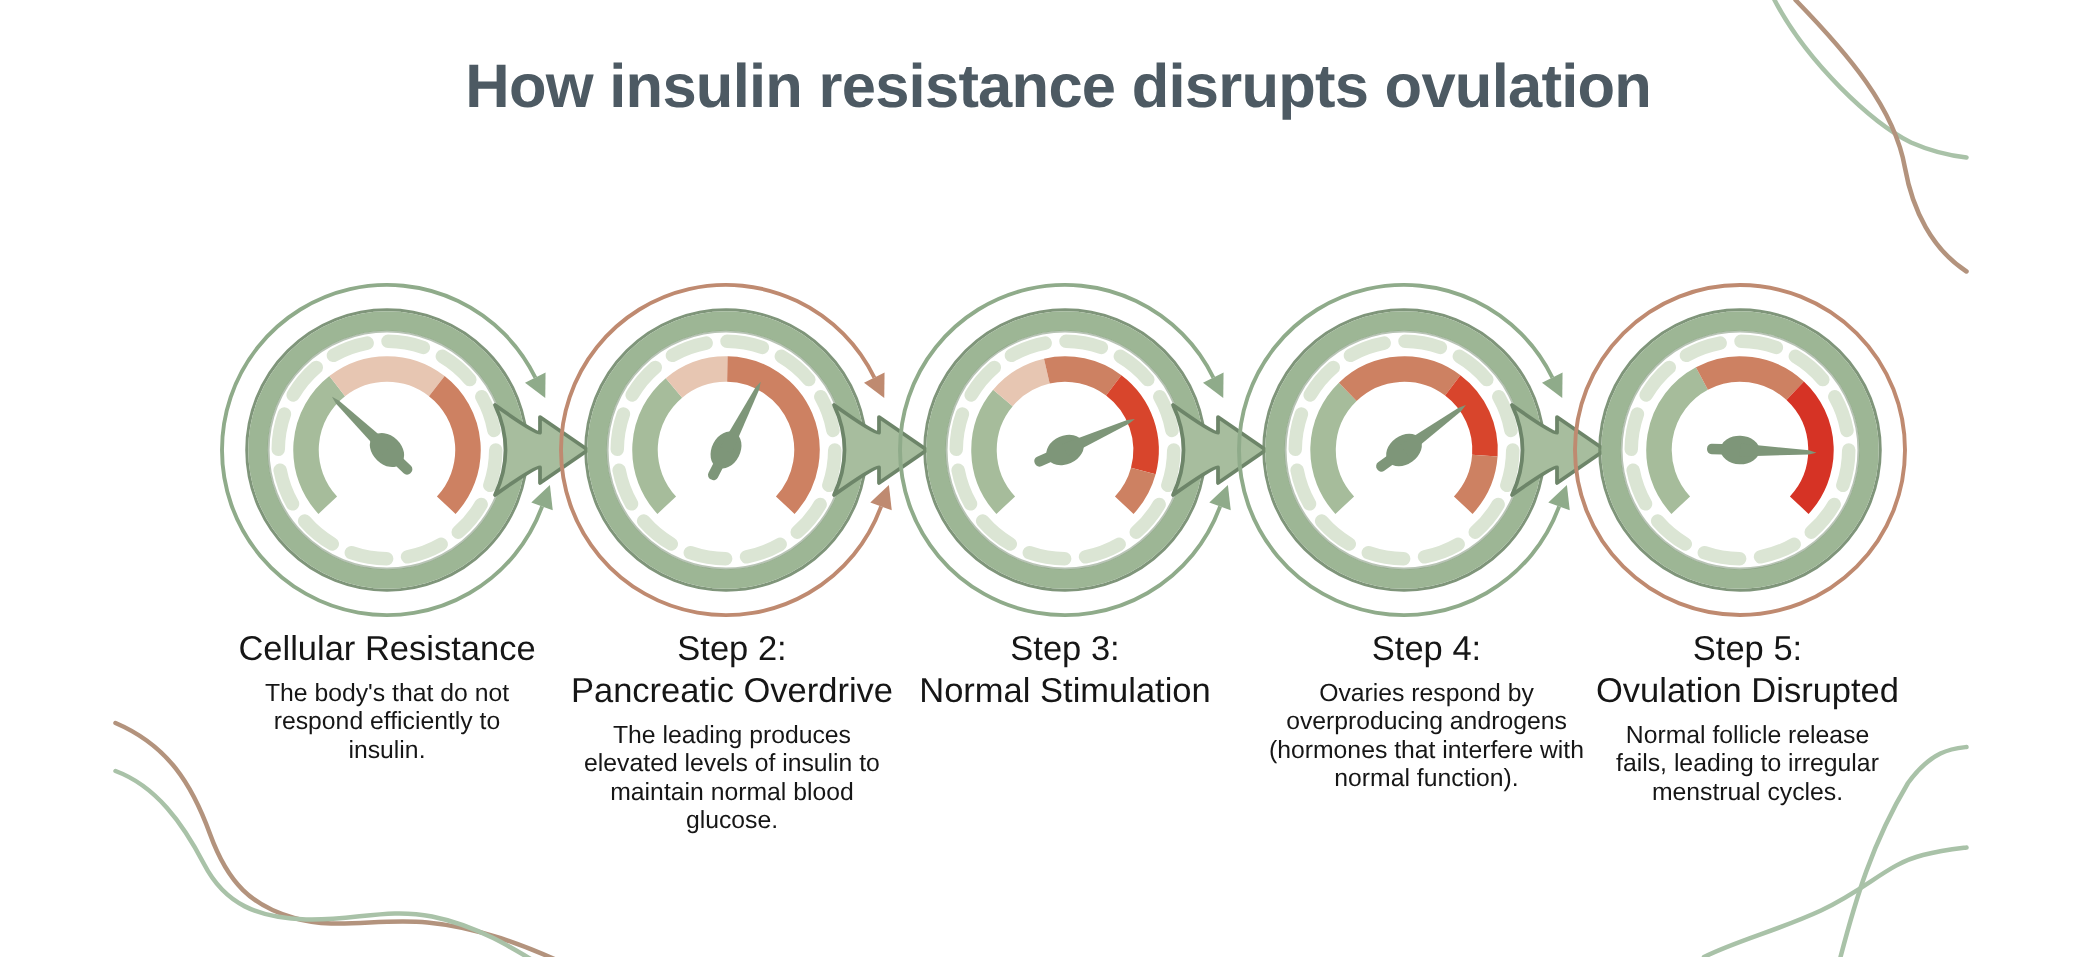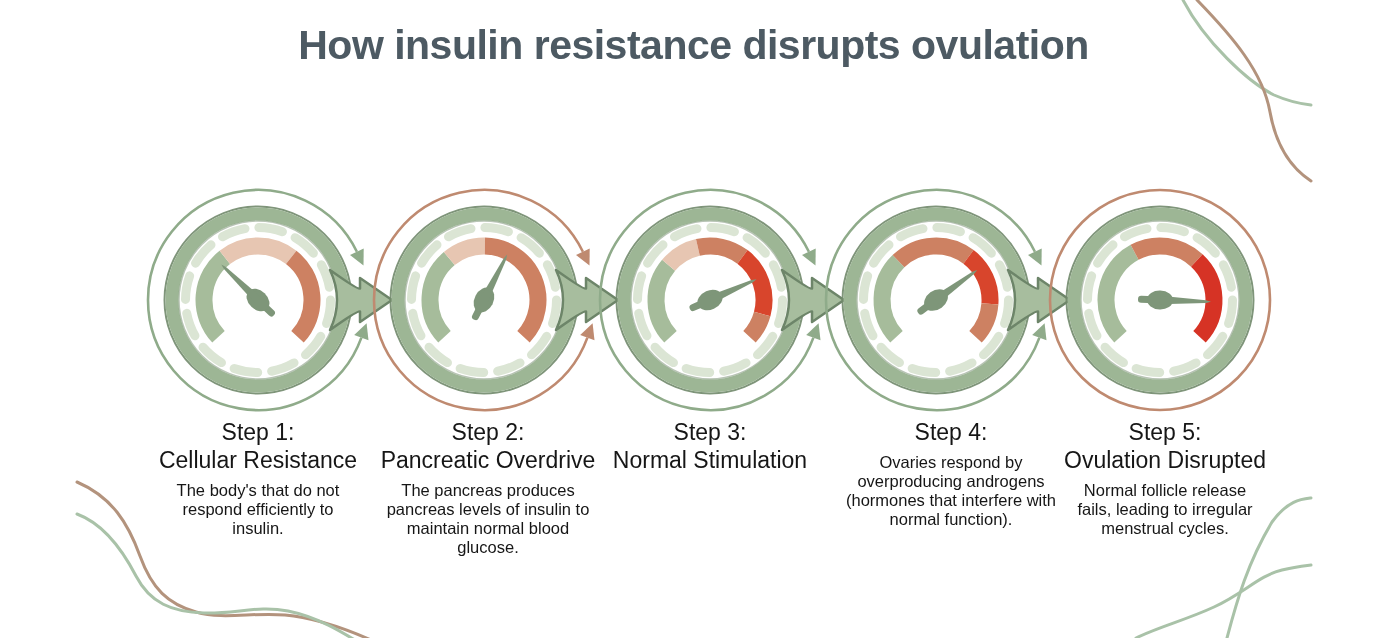--- a/index.html
+++ b/index.html
@@ -5,21 +5,21 @@
   html,body{margin:0;padding:0;background:#ffffff;}
   body{
     width:1387px;height:638px;position:relative;overflow:hidden;
     font-family:"Liberation Sans", sans-serif;
     -webkit-font-smoothing:antialiased;
   }
   .canvas{position:absolute;inset:0;}
   svg.stage{position:absolute;left:0;top:0;width:1387px;height:638px;}
   .decor{fill:none;stroke-width:3;stroke-linecap:round;}
   h1.title{
-    position:absolute;left:77px;top:22px;width:1233px;margin:0;
+    position:absolute;left:77px;top:22px;width:1233px;margin:12px;
     text-align:center;font-size:41px;font-weight:bold;letter-spacing:-0.5px;
     color:var(--title-color,#4d5a63);
   }
   .steps{position:absolute;left:0;top:0;width:1387px;height:638px;pointer-events:none;}
   .step{position:absolute;top:418px;width:230px;text-align:center;color:var(--step-color,#161616);}
   .step-heading{font-size:23px;line-height:28px;font-weight:500;}
   .step-desc{font-size:16.5px;line-height:19px;margin:7px auto 0 auto;}
 </style>
 </head>
 <body>
@@ -139,31 +139,30 @@
           </g>
         </g>
       </g>
   </svg>
 
   <h1 class="title">How insulin resistance disrupts ovulation</h1>
 
   <div class="steps">
     <div class="step" style="left:143px">
       <div class="step-heading">
-        <div>Step 1:</div>
         <div>Cellular Resistance</div>
       </div>
       <p class="step-desc" style="max-width:190px">The body's that do not respond efficiently to insulin.</p>
     </div>
     <div class="step" style="left:373px">
       <div class="step-heading">
         <div>Step 2:</div>
         <div>Pancreatic Overdrive</div>
       </div>
-      <p class="step-desc" style="max-width:205px">The pancreas produces pancreas levels of insulin to maintain normal blood glucose.</p>
+      <p class="step-desc" style="max-width:205px">The leading produces elevated levels of insulin to maintain normal blood glucose.</p>
     </div>
     <div class="step" style="left:595px">
       <div class="step-heading">
         <div>Step 3:</div>
         <div>Normal Stimulation</div>
       </div>
     </div>
     <div class="step" style="left:836px">
       <div class="step-heading">
         <div>Step 4:</div>

